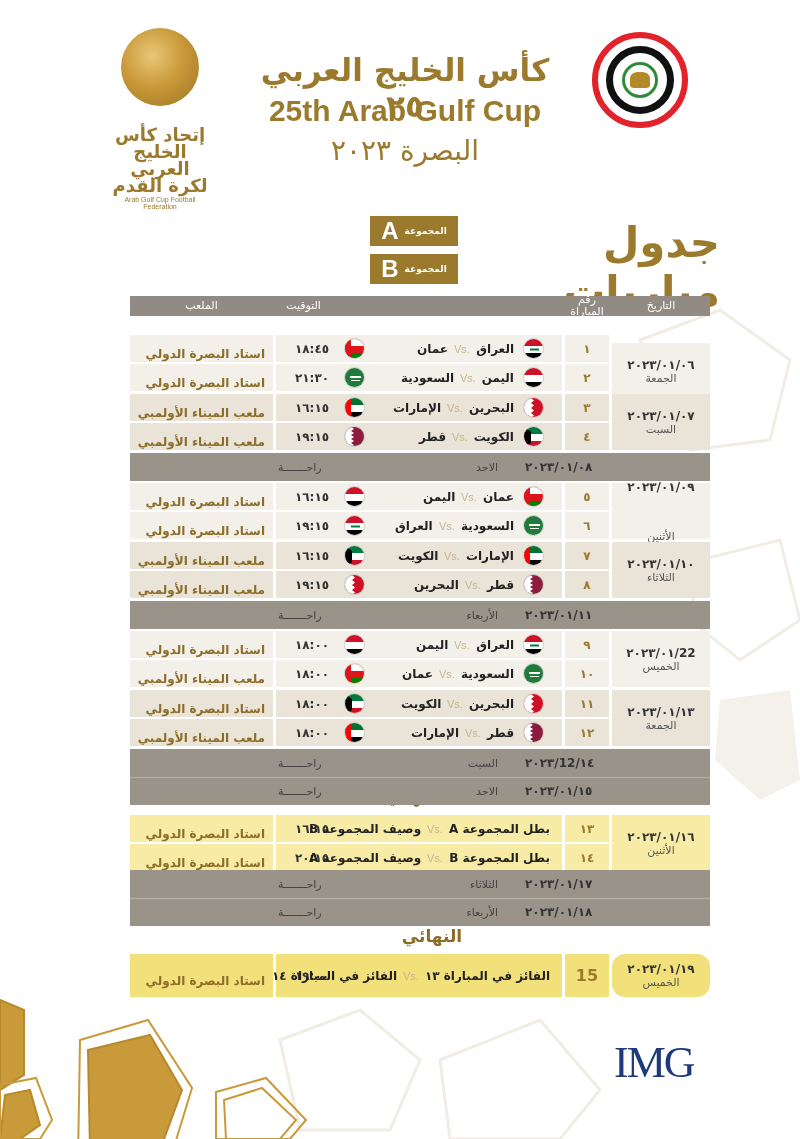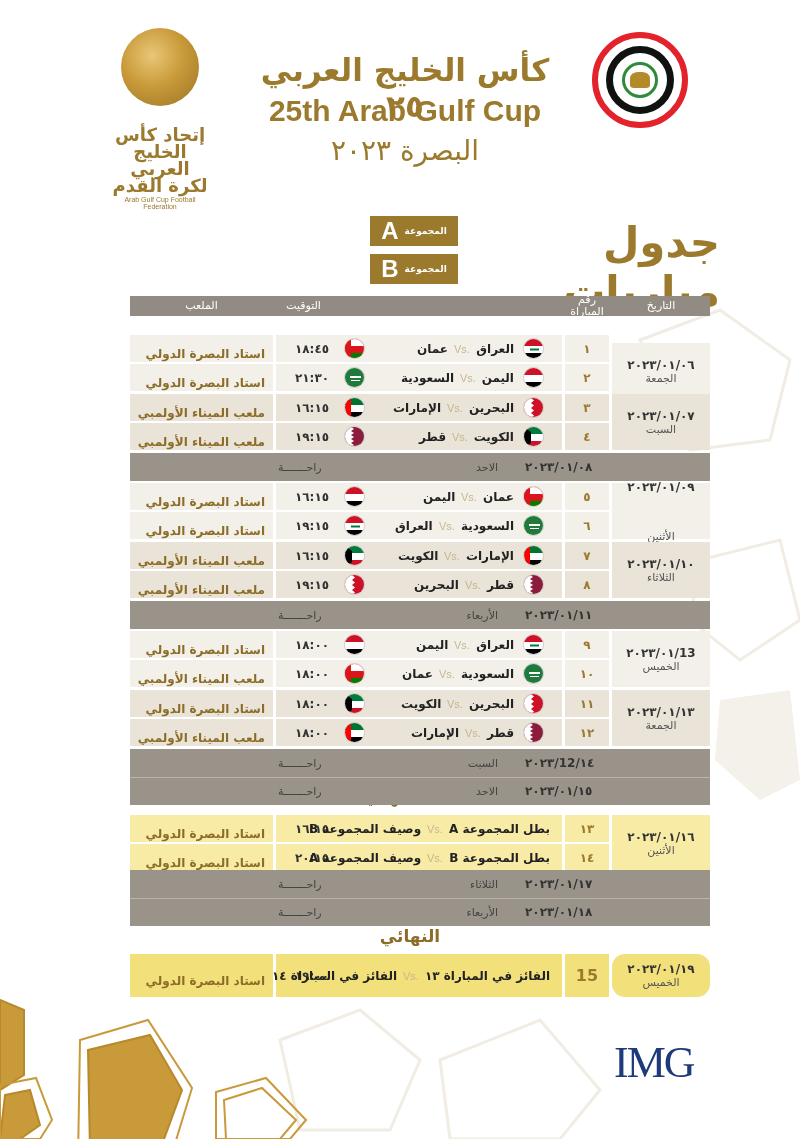--- a/index.html
+++ b/index.html
@@ -63,21 +63,21 @@
   .team-home { position: absolute; right: 48px; top: 0; height: 100%; display: flex; align-items: center; font-size: 12px; font-weight: bold; color: #222; direction: rtl; }
   .vs { position: absolute; top: 0; height: 100%; display: flex; align-items: center; font-size: 11px; color: #c7b78f; font-family: "Liberation Sans", sans-serif; }
   .team-away { position: absolute; top: 0; height: 100%; display: flex; align-items: center; font-size: 12px; font-weight: bold; color: #222; direction: rtl; }
 
   .rest-row { position: absolute; left: 130px; width: 580px; height: 28px; background: #9a938a; color: #fff; }
   .rest-date { position: absolute; left: 395px; top: 0; height: 100%; display: flex; align-items: center; font-size: 12px; font-weight: bold; color: #333; }
   .rest-day { position: absolute; right: 212px; top: 0; height: 100%; display: flex; align-items: center; font-size: 11px; color: #444; direction: rtl; }
   .rest-label { position: absolute; left: 148px; top: 0; height: 100%; display: flex; align-items: center; font-size: 11px; color: #444; direction: rtl; letter-spacing: 2px; }
   .rest-sep { position: absolute; left: 0; width: 100%; height: 1px; background: #b8b2a9; }
 
-  .stage-title { position: absolute; left: 120px; width: 580px; text-align: center; font-size: 14px; font-weight: bold; color: #8c6d28; direction: rtl; }
+  .stage-title { position: absolute; left: 142px; width: 580px; text-align: center; font-size: 14px; font-weight: bold; color: #8c6d28; direction: rtl; }
   .stage-title.big { font-size: 17px; }
 
   .img-logo { position: absolute; left: 614px; top: 1037px; font-family: "Liberation Serif", serif; font-size: 44px; color: #1f3a7a; letter-spacing: -2px; }
 </style>
 </head>
 <body>
 
 <svg class="deco" style="left:0;top:0;" width="800" height="1139">
   <g fill="none" stroke="#f1ede4" stroke-width="3">
     <polygon points="640,340 720,310 790,360 770,440 690,450"></polygon>
@@ -458,21 +458,21 @@
         <span class="team-home" style="right: 48px;">السعودية</span>
         <span class="vs" style="left: 105px;">Vs.</span>
         <span class="team-away" style="left: 68px;">عمان</span>
       </div>
     </div>
     <div class="cell c-num">
       <span class="num-txt">١٠</span>
     </div>
   </div>
 <div class="date-cell light-date" style="top: 631px; height: 56px; left: 612px;">
-    <span class="date-txt">٢٠٢٣/٠١/13</span>
+    <span class="date-txt">٢٠٢٣/٠١/22</span>
     <span class="day-txt">الخميس</span>
   </div>
 <div class="row dark" style="top: 690px; left: 130px; position: absolute;">
     <div class="cell c-stad">
       <span class="stad-txt">استاد البصرة الدولي</span>
     </div>
     <div class="cell c-time">
       <span class="time-txt">١٨:٠٠</span>
     </div>
     <div class="cell c-match">

